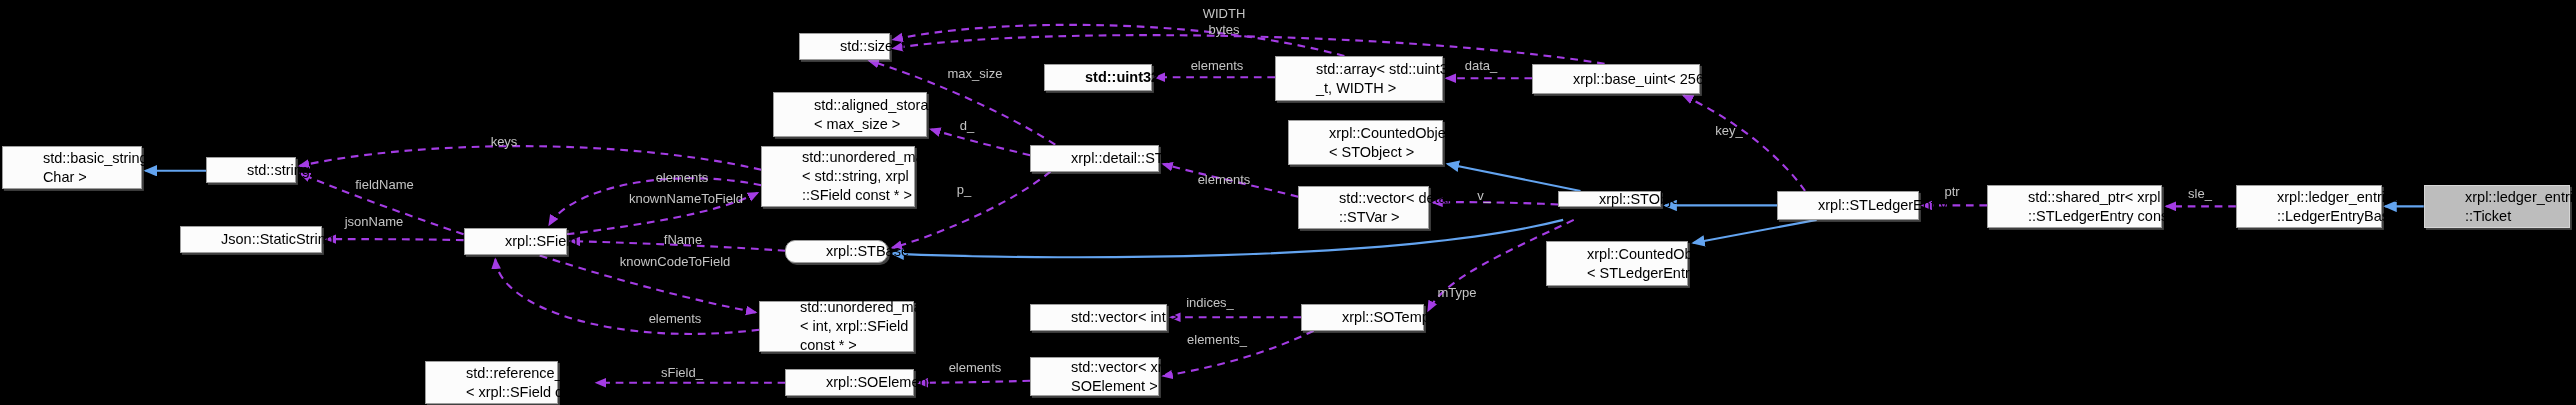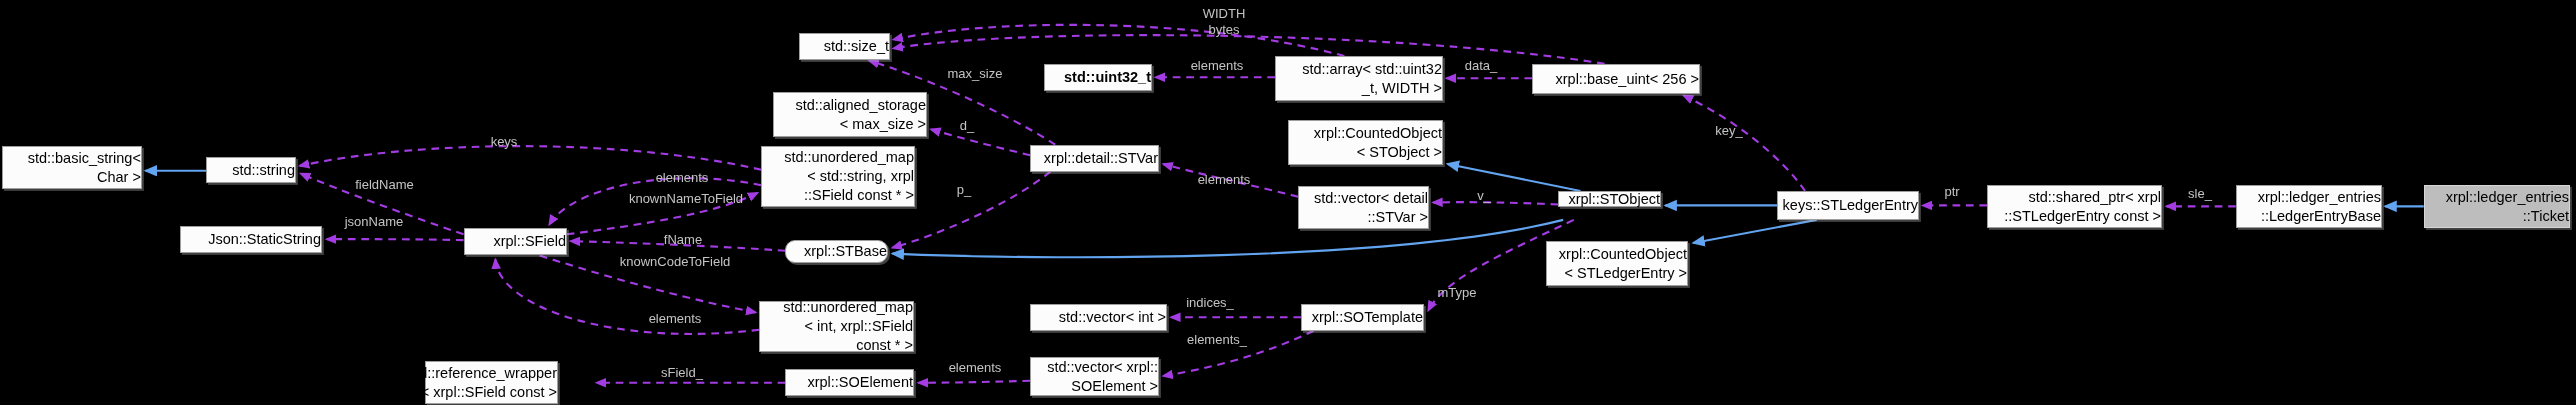--- a/index.html
+++ b/index.html
@@ -12,23 +12,24 @@
   }
   #edge-layer{position:absolute;left:0;top:0;width:2576px;height:406px;}
   path.dep{fill:none;stroke:var(--dep,#a43ce4);stroke-width:2.2;stroke-dasharray:8 6;}
   path.inh{fill:none;stroke:var(--inh,#63a4f0);stroke-width:2.2;}
   .node{
     position:absolute;box-sizing:border-box;
     background:var(--nodebg,#fcfcfc);
     border:1px solid var(--nodeborder,#9e9e9e);
     box-shadow:1.9px 1.9px 0 rgba(170,170,170,.38);
     color:var(--nodetext,#000);
-    display:flex;flex-direction:column;justify-content:center;align-items:flex-end;
+    display:flex;flex-direction:column;justify-content:center;align-items:flex-start;
     font-size:14.5px;line-height:19px;white-space:nowrap;
     cursor:pointer;
+    padding-left:40px;
   }
   .node.hl{background:var(--hlbg,#bdbdbd);border:1px solid var(--hlborder,#d6d6d6);cursor:default;}
   .elabel{
     position:absolute;transform:translate(-50%,-50%);
     color:var(--labelcol,#c4c4c4);
     font-size:13px;line-height:14.5px;white-space:nowrap;
   }
 </style>
 </head>
 <body>
@@ -138,21 +139,21 @@
         <div>xrpl::detail::STVar</div>
       </div>
       <div class="node" style="left: 1298px; top: 186px; width: 131px; height: 43px;">
         <div>std::vector&lt; detail</div>
         <div>::STVar &gt;</div>
       </div>
       <div class="node" style="left: 1558px; top: 191px; width: 103px; height: 16px;">
         <div>xrpl::STObject</div>
       </div>
       <div class="node" style="left: 1777px; top: 191px; width: 142px; height: 29px;">
-        <div>keys::STLedgerEntry</div>
+        <div>xrpl::STLedgerEntry</div>
       </div>
       <div class="node" style="left: 1987px; top: 185px; width: 175px; height: 43px;">
         <div>std::shared_ptr&lt; xrpl</div>
         <div>::STLedgerEntry const &gt;</div>
       </div>
       <div class="node" style="left: 2236px; top: 185px; width: 146px; height: 43px;">
         <div>xrpl::ledger_entries</div>
         <div>::LedgerEntryBase</div>
       </div>
       <div class="node hl" style="left: 2424px; top: 185px; width: 146px; height: 43px;">

